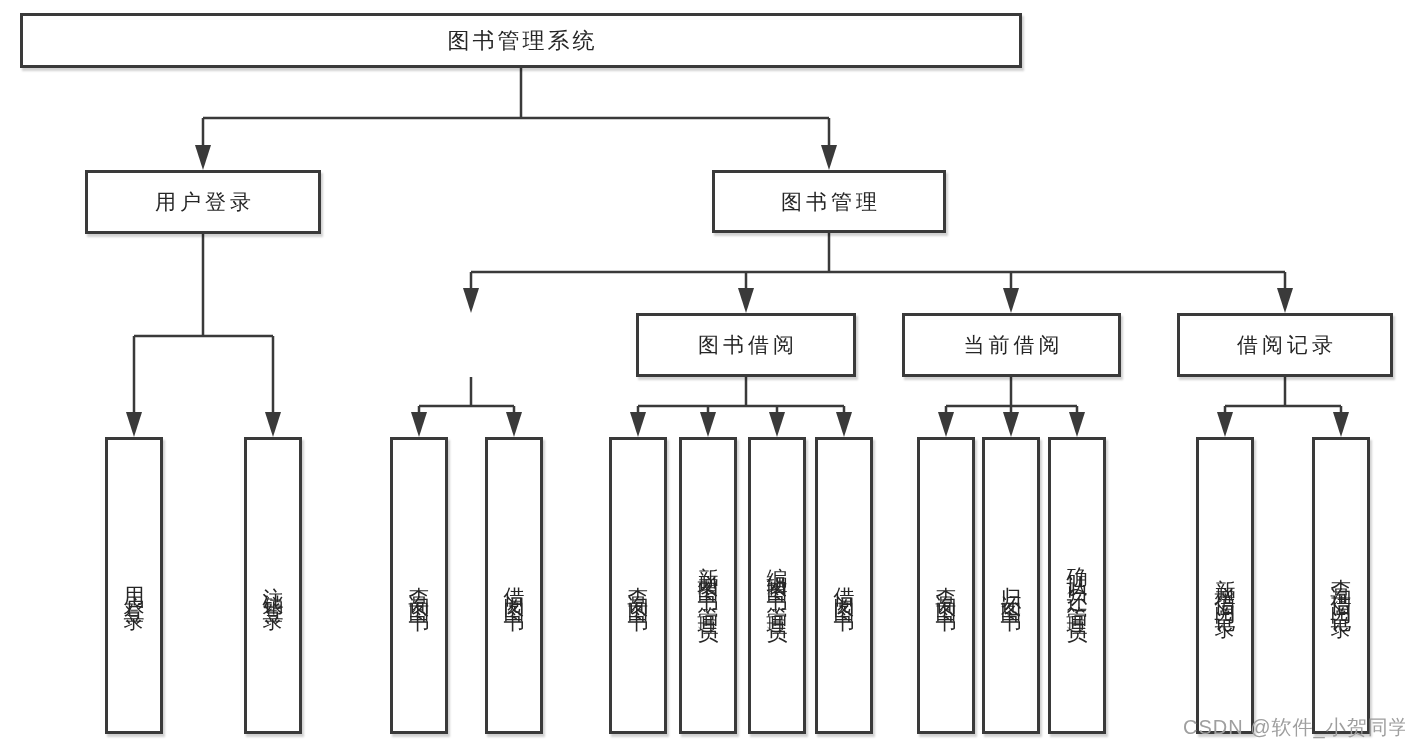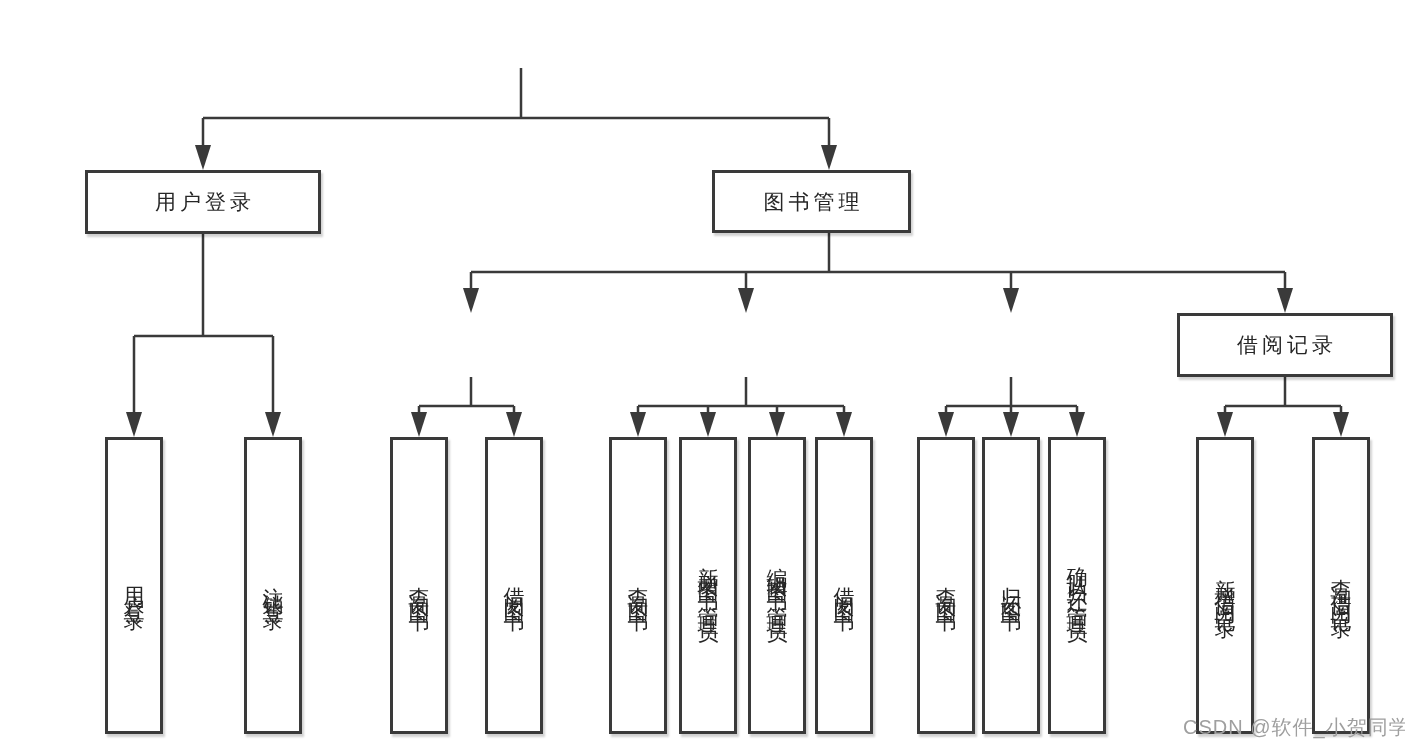--- a/index.html
+++ b/index.html
@@ -81,24 +81,27 @@
       <polygon points="777,437 769,412 785,412"></polygon>
       <polygon points="844,437 836,412 852,412"></polygon>
       <polygon points="946,437 938,412 954,412"></polygon>
       <polygon points="1011,437 1003,412 1019,412"></polygon>
       <polygon points="1077,437 1069,412 1085,412"></polygon>
       <polygon points="1225,437 1217,412 1233,412"></polygon>
       <polygon points="1341,437 1333,412 1349,412"></polygon>
     </g>
   </svg>
 
+  <div class="box h root" style="left:20px;top:13px;width:1002px;height:55px">图书管理系统</div>
 
   <div class="box h" style="left:85px;top:170px;width:236px;height:64px">用户登录</div>
-  <div class="box h" style="left:712px;top:170px;width:199px;height:63px">图书管理</div>
+  <div class="box h" style="left:712px;top:170px;width:234px;height:63px">图书管理</div>
 
+  <div class="box h" style="left:636px;top:313px;width:220px;height:64px">图书借阅</div>
+  <div class="box h" style="left:902px;top:313px;width:219px;height:64px">当前借阅</div>
   <div class="box h" style="left:1177px;top:313px;width:216px;height:64px">借阅记录</div>
 
   <div class="box v" style="left:105px;top:437px;width:58px;height:297px">用户登录</div>
   <div class="box v" style="left:244px;top:437px;width:58px;height:297px">注销登录</div>
 
   <div class="box v" style="left:390px;top:437px;width:58px;height:297px">查询图书</div>
   <div class="box v" style="left:485px;top:437px;width:58px;height:297px">借阅图书</div>
 
   <div class="box v" style="left:609px;top:437px;width:58px;height:297px">查询图书</div>
   <div class="box v" style="left:679px;top:437px;width:58px;height:297px">新增图书（管理员）</div>

